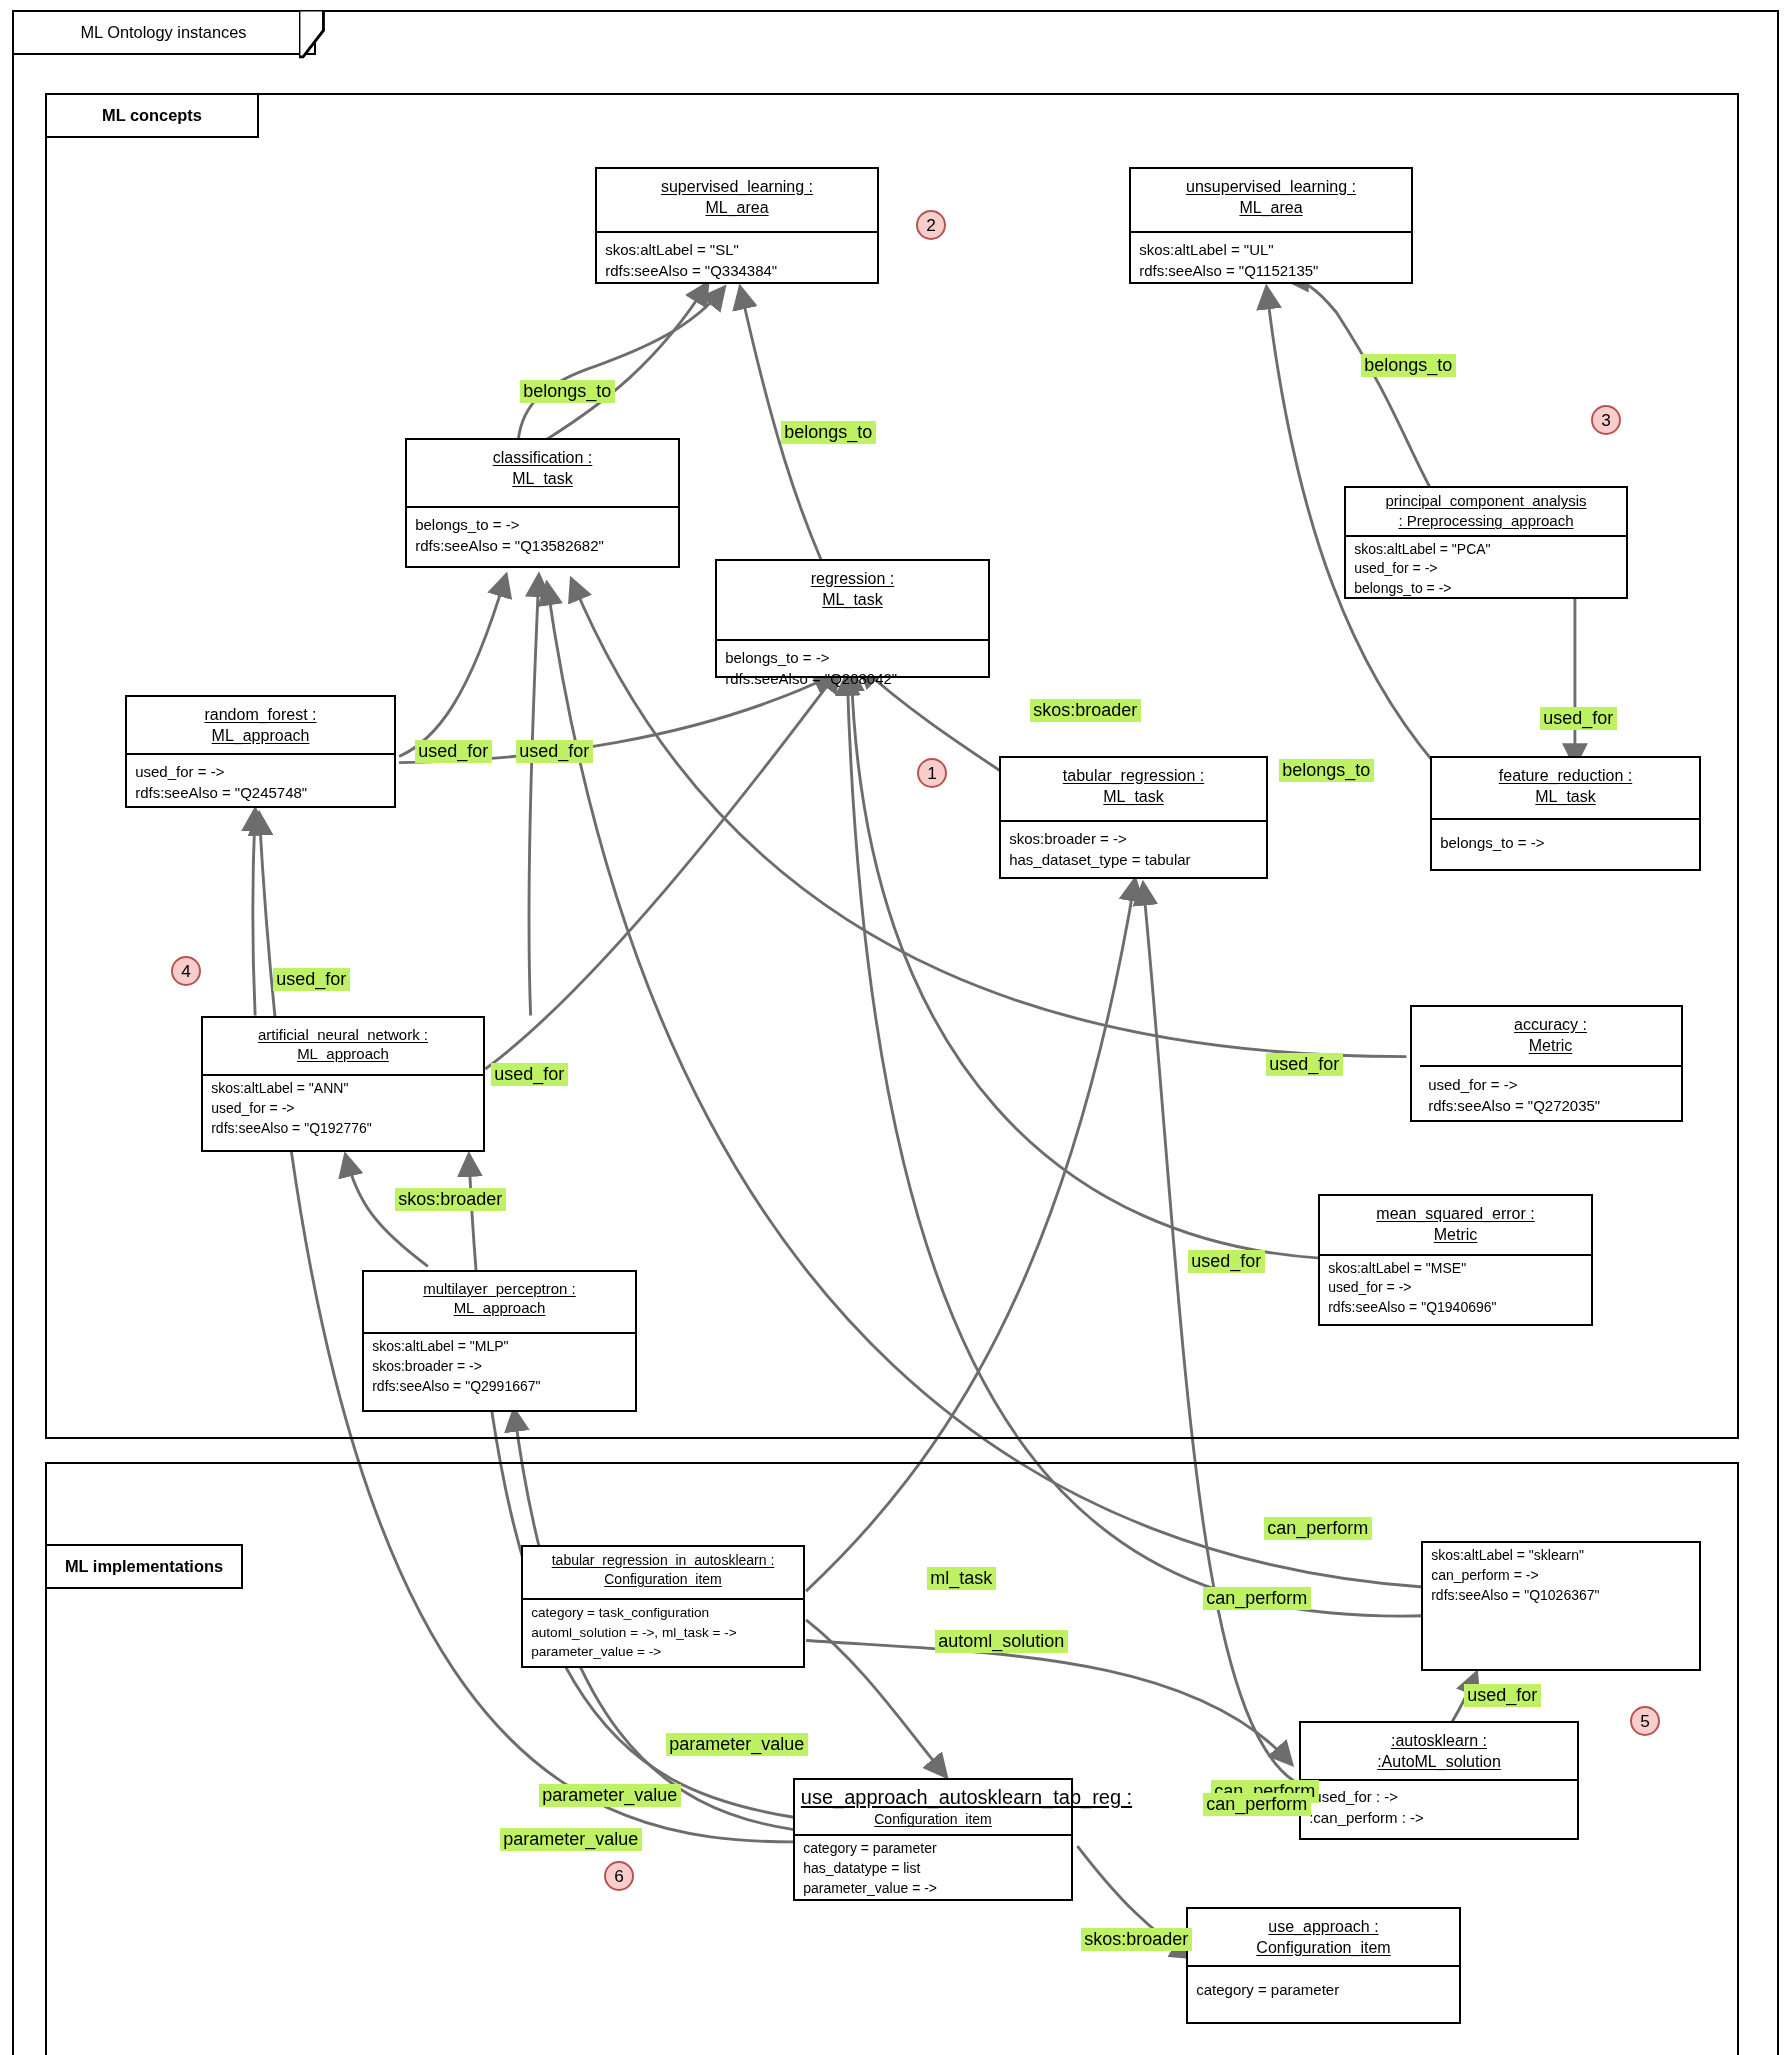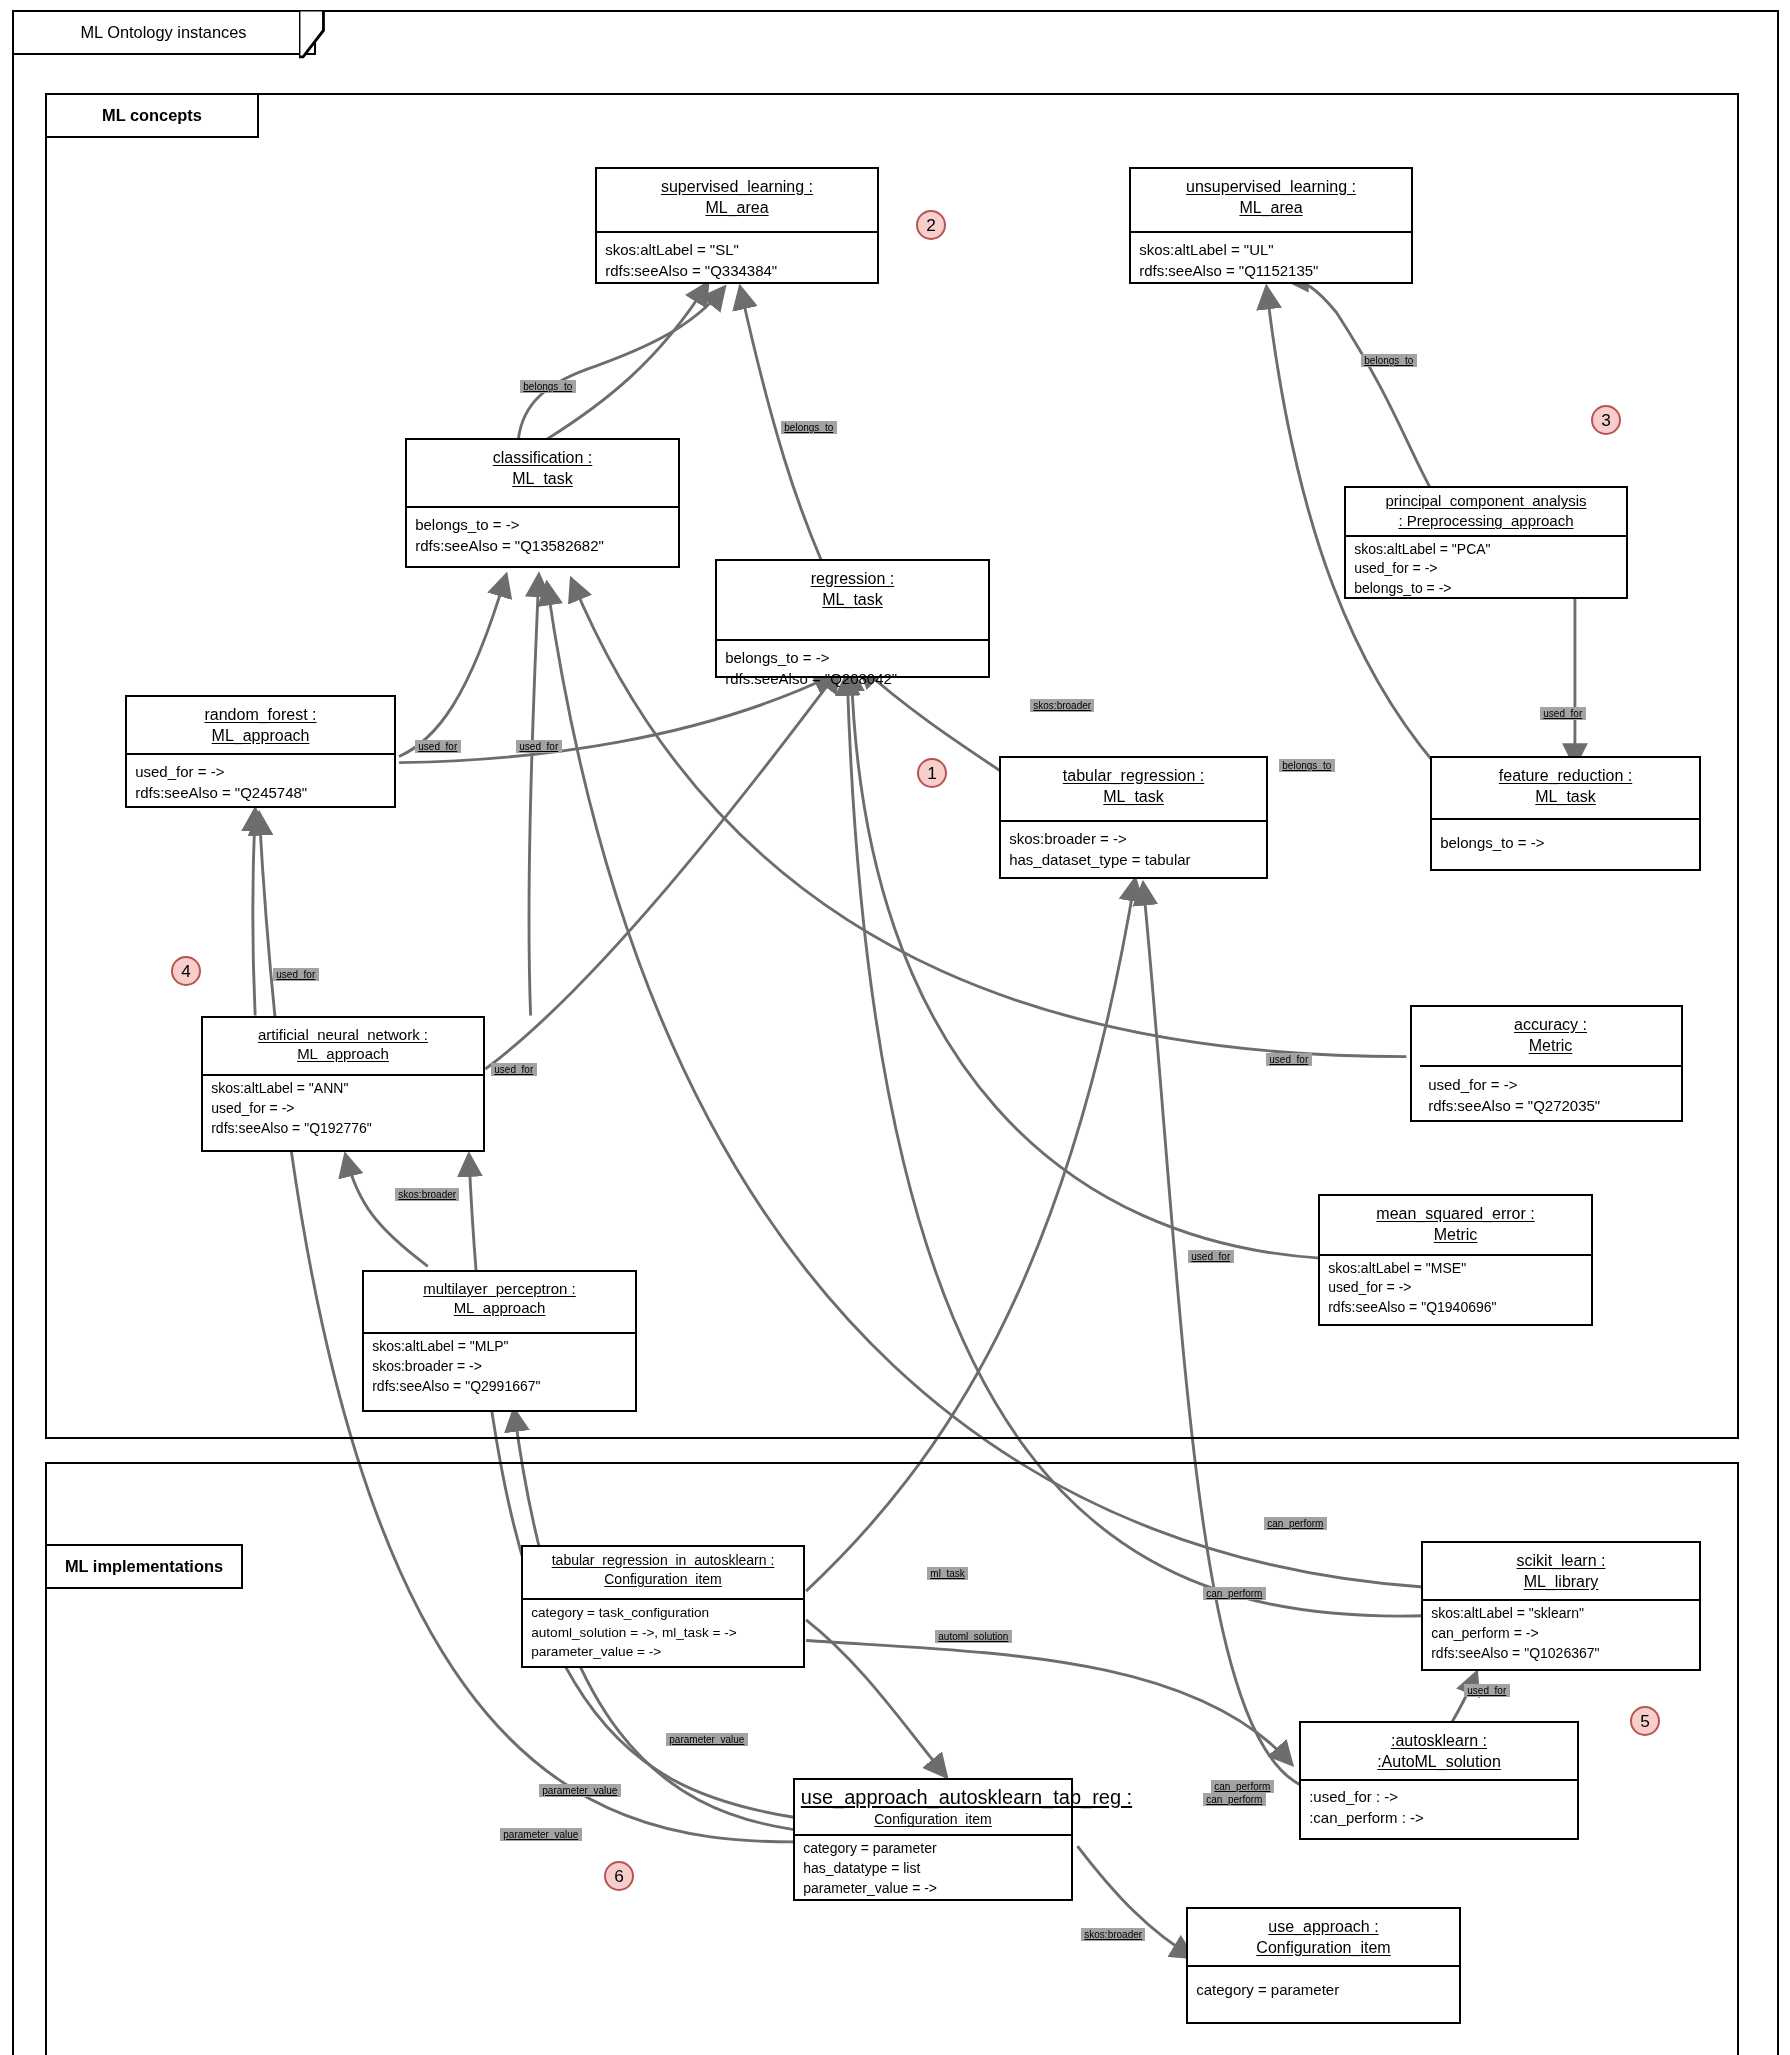--- a/index.html
+++ b/index.html
@@ -74,27 +74,26 @@
   }
   .node .body .attr {
     font-size: 15px;
     color: #000;
     white-space: nowrap;
   }
 
   
   .elabel {
     position: absolute;
-    font-size: 10px;
+    font-size: 18px;
     color: #000;
-    background: #a3a3a3;
+    background: #bef264;
     padding: 0.8px 3.3px;
     white-space: nowrap;
     z-index: 6;
-    text-decoration: underline;
   }
 
   
   .marker {
     position: absolute;
     width: 30px;
     height: 30px;
     border-radius: 50%;
     background: #f8cecc;
     border: 2.5px solid #b85450;
@@ -334,24 +333,20 @@
       <div><span class="ln" style="font-size:14px;">Configuration_item</span></div>
     </div>
     <div class="body" style="padding-top:3.3px;">
       <div class="attr" style="font-size:13.6px;">category = task_configuration</div>
       <div class="attr" style="font-size:13.6px;">automl_solution = -&gt;, ml_task = -&gt;</div>
       <div class="attr" style="font-size:13.6px;">parameter_value = -&gt;</div>
     </div>
   </div>
 
   <div class="node" style="left:1421px; top:1541px; width:280px; height:130px;">
-    <div class="head" style="height:58px;">
-      <div><span class="ln">scikit_learn :</span></div>
-      <div><span class="ln">ML_library</span></div>
-    </div>
     <div class="body" style="padding-top:3.3px;">
       <div class="attr" style="font-size:14px;">skos:altLabel = "sklearn"</div>
       <div class="attr" style="font-size:14px;">can_perform = -&gt;</div>
       <div class="attr" style="font-size:14px;">rdfs:seeAlso = "Q1026367"</div>
     </div>
   </div>
 
   <div class="node" style="left:1299px; top:1721px; width:280px; height:119px;">
     <div class="head" style="height:58px;">
       <div><span class="ln">:autosklearn :</span></div>

